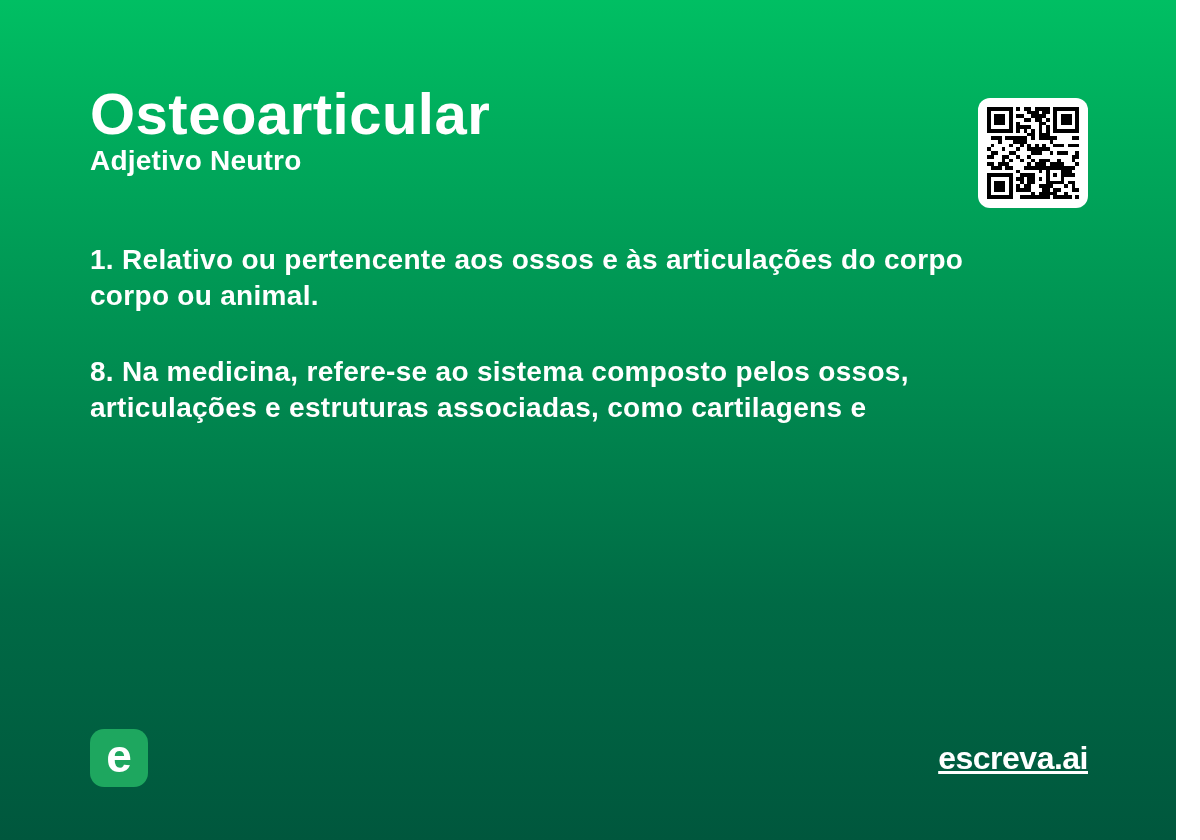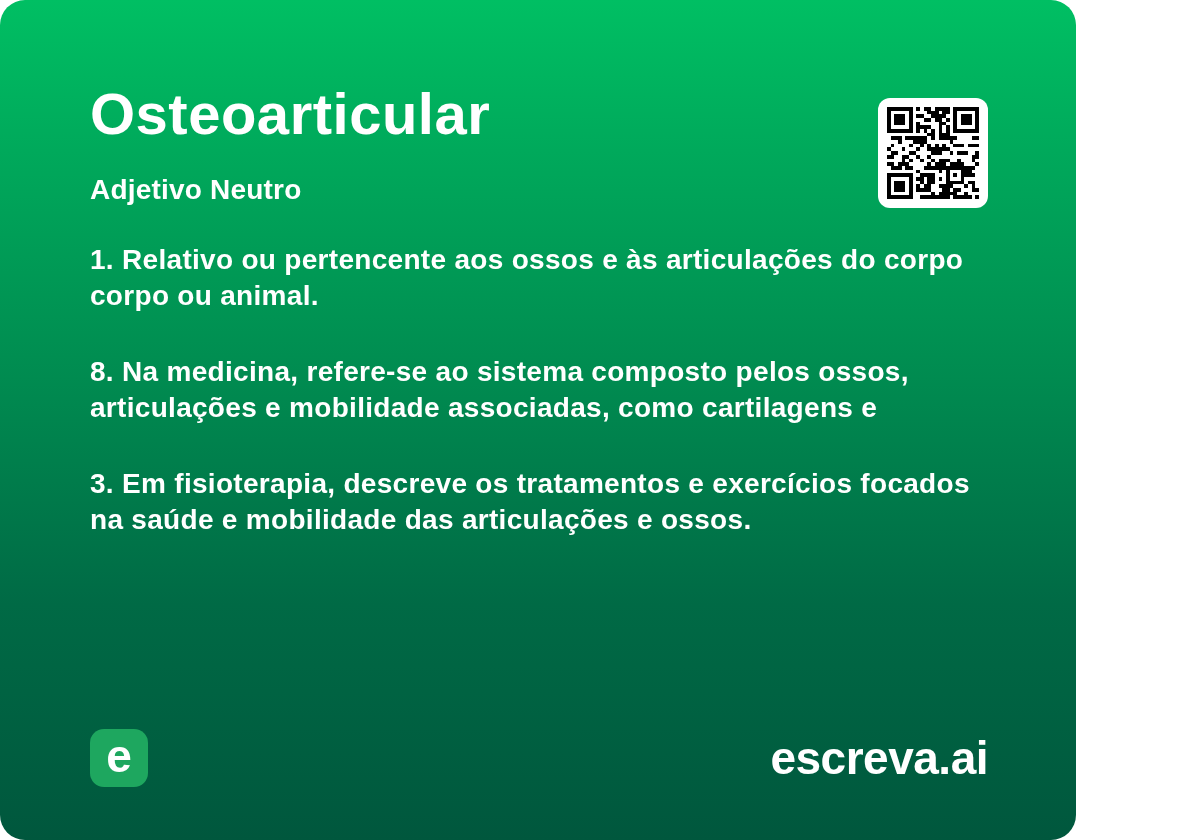--- a/index.html
+++ b/index.html
@@ -6,37 +6,36 @@
     --bg-top:#00BF63;
     --bg-bottom:#00573D;
     --logo-green:#1EA75F;
     --text:#FFFFFF;
   }
   *{margin:0;padding:0;box-sizing:border-box;}
   html,body{width:1200px;height:840px;overflow:hidden;}
   body{font-family:"Liberation Sans", sans-serif;}
   .card{
     position:relative;
-    width:1076px;height:840px;
+    width:1176px;height:840px;
     background:linear-gradient(180deg, var(--bg-top) 0%, #00A95B 18%, #008B50 45%, #006A45 72%, var(--bg-bottom) 100%);
     color:var(--text);
-    border-radius:25px;
   }
   .title-block{
     position:absolute;
     left:90px; top:84px;
   }
   h1.word{
     font-size:58px;
     font-weight:bold;
     letter-spacing:0.5px;
     line-height:1.05;
   }
   .subtitle{
-    margin-top:29px;
+    margin-top:0;
     font-size:28px;
     font-weight:bold;
     letter-spacing:0.2px;
   }
   .qr{
     position:absolute;
     right:88px; top:98px;
     width:110px;height:110px;
     background:#FFFFFF;
     border-radius:12px;
@@ -70,24 +69,25 @@
     display:flex;align-items:center;justify-content:center;
   }
   .logo span{
     color:#FFFFFF;
     font-size:46px;
     font-weight:bold;
     line-height:1;
     transform:translateY(-2px);
   }
   .brand{
-    font-size:46px;
+    font-size:32px;
     font-weight:bold;
     letter-spacing:-0.5px;
     color:#FFFFFF;
+    text-decoration:underline;
   }
 </style>
 </head>
 <body>
 
 <div class="card">
 
   <div class="title-block">
     <h1 class="word">Osteoarticular</h1>
     <div class="subtitle">Adjetivo Neutro</div>
@@ -418,25 +418,21 @@
       </svg>
   </div>
 
   <div class="definitions" id="definitions">
       <div class="definition">
         <div class="def-line">1. Relativo ou pertencente aos ossos e às articulações do corpo</div>
         <div class="def-line">corpo ou animal.</div>
       </div>
       <div class="definition">
         <div class="def-line">8. Na medicina, refere-se ao sistema composto pelos ossos,</div>
-        <div class="def-line">articulações e mobilidade associadas, como cartilagens e</div>
-      </div>
-      <div class="definition">
-        <div class="def-line">3. Em fisioterapia, descreve os tratamentos e exercícios focados</div>
-        <div class="def-line">na saúde e mobilidade das articulações e ossos.</div>
+        <div class="def-line">articulações e estruturas associadas, como cartilagens e</div>
       </div>
     </div>
 
   <div class="footer">
     <div class="logo">
       <span>e</span>
     </div>
     <div class="brand">escreva.ai</div>
   </div>
 

